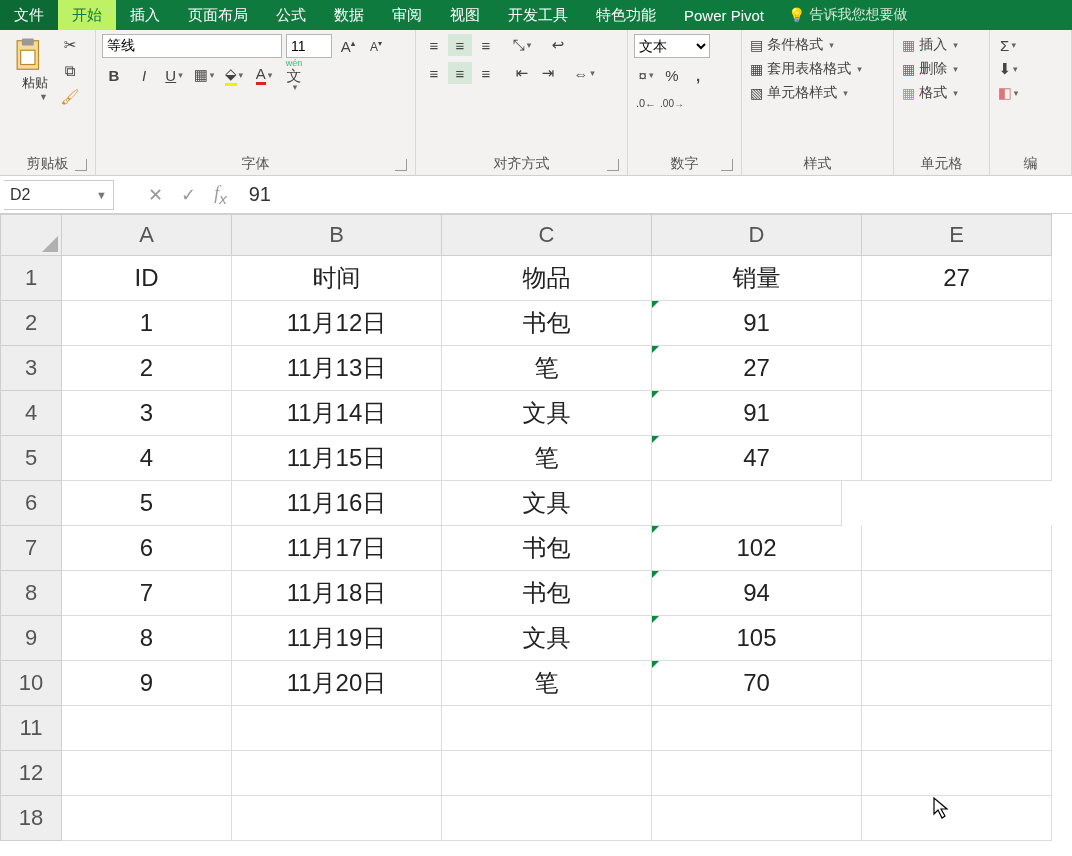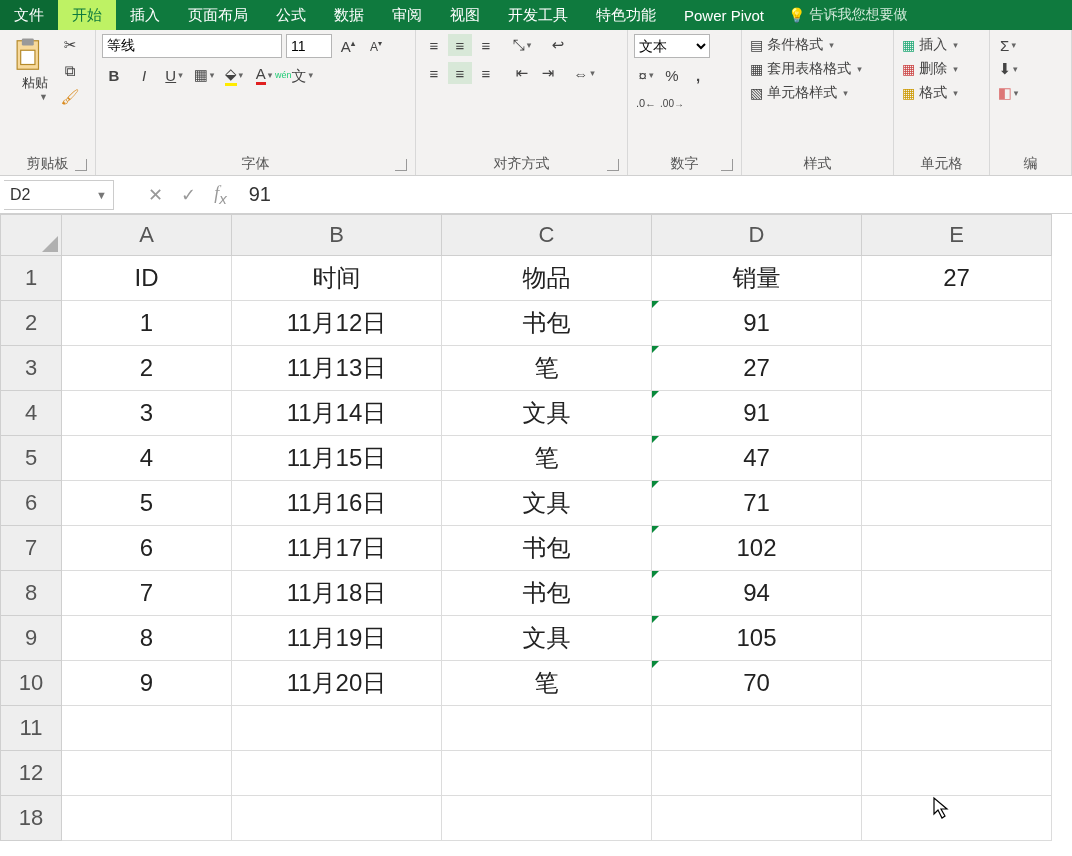--- a/index.html
+++ b/index.html
@@ -132,21 +132,21 @@
             <span class="dd">▾</span>
           </div>
         <div class="sm">
             <span style="border-bottom:3px solid #ffeb00">⬙</span>
             <span class="dd">▾</span>
           </div>
         <div class="sm">
             <span style="border-bottom:3px solid #e02020">A</span>
             <span class="dd">▾</span>
           </div>
-        <div class="sm" style="flex-direction:row;line-height:1">
+        <div class="sm" style="flex-direction:column;line-height:1">
             <span style="font-size:9px;color:#2c7">wén</span>
             <span>文</span>
             <span class="dd">▾</span>
           </div>
       </div>
     </div>
     <div class="group-label"><span>字体</span><span class="launcher"></span></div>
   </div>
 
   <div class="group" style="width:212px">
@@ -362,21 +362,20 @@
           <div class="cell" style="width: 170px;">4</div>
           <div class="cell" style="width: 210px;">11月15日</div>
           <div class="cell" style="width: 210px;">笔</div>
           <div class="cell marker" style="width: 210px;">47</div>
           <div class="cell" style="width: 190px;"></div>
         </div>
         <div class="cellrow">
           <div class="cell" style="width: 170px;">5</div>
           <div class="cell" style="width: 210px;">11月16日</div>
           <div class="cell" style="width: 210px;">文具</div>
-          <div class="cell marker" style="width: 210px;">71</div>
           <div class="cell" style="width: 190px;"></div>
         </div>
         <div class="cellrow">
           <div class="cell" style="width: 170px;">6</div>
           <div class="cell" style="width: 210px;">11月17日</div>
           <div class="cell" style="width: 210px;">书包</div>
           <div class="cell marker" style="width: 210px;">102</div>
           <div class="cell" style="width: 190px;"></div>
         </div>
         <div class="cellrow">

